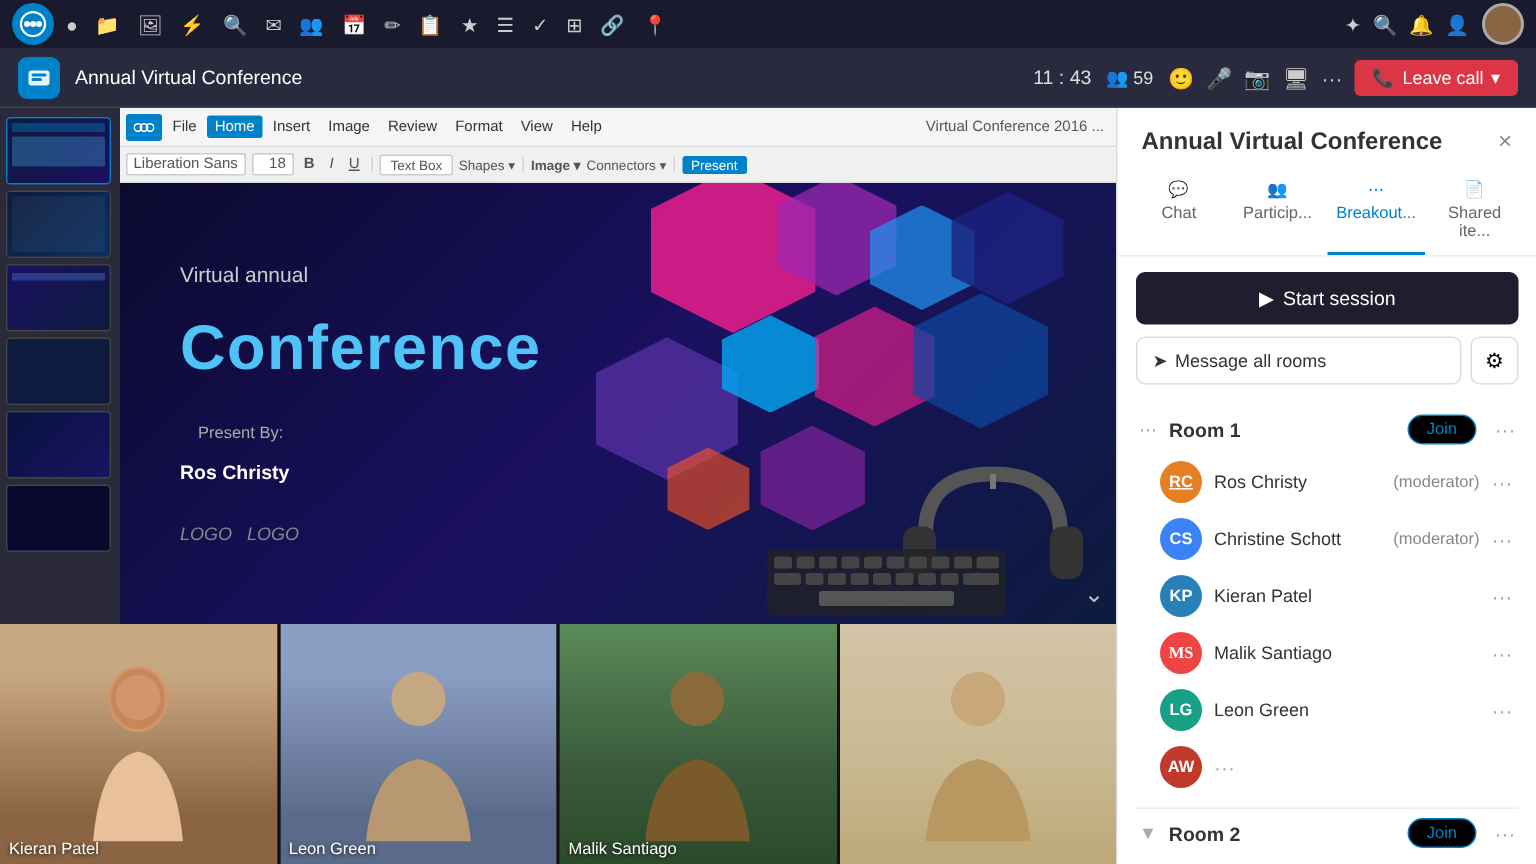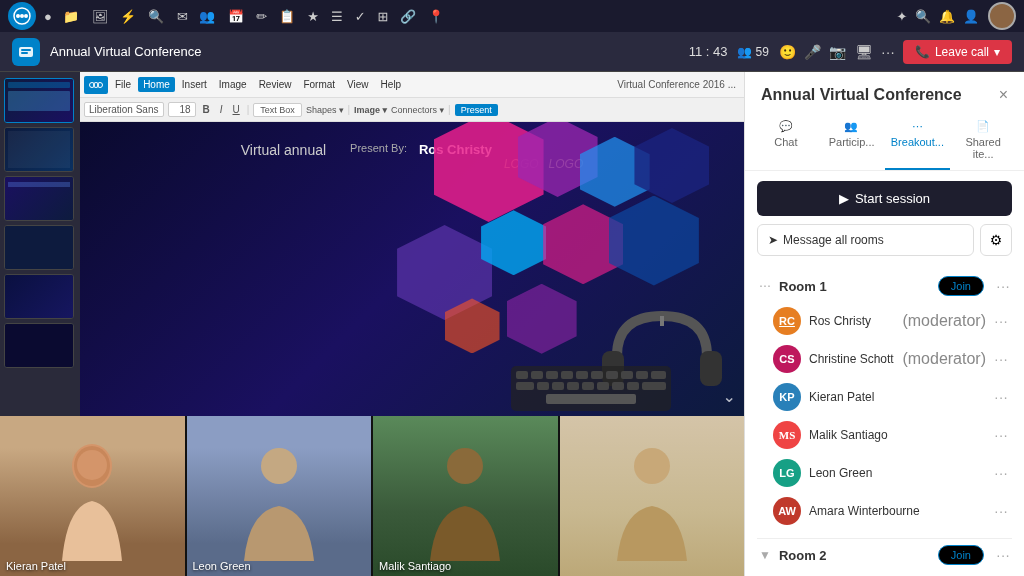--- a/index.html
+++ b/index.html
@@ -94,21 +94,21 @@
       overflow: hidden;
     }
 
     
     .conf-slide {
       width: 100%;
       height: 100%;
       background: linear-gradient(135deg, #0a0a2e 0%, #1a1060 50%, #0d1b3e 100%);
       position: relative;
       display: flex;
-      flex-direction: row;
+      flex-direction: column;
       justify-content: center;
       padding: 20px 40px;
       gap: 12px;
     }
     .slide-title-small { color: #ccc; font-size: 14px; margin-bottom: 5px; }
     .slide-title-big { color: #4fc3f7; font-size: 42px; font-weight: 700; letter-spacing: 1px; margin-bottom: 15px; }
     .slide-presenter { color: #aaa; font-size: 11px; margin-left: 12px; }
     .slide-presenter-name { color: #fff; font-size: 13px; font-weight: 600; }
     .slide-logos { display: flex; gap: 10px; margin-top: 15px; }
     .slide-logo { color: #888; font-size: 12px; font-style: italic; }
@@ -261,21 +261,21 @@
       padding: 5px 4px 5px 16px;
     }
     .participant-avatar {
       width: 28px; height: 28px;
       border-radius: 50%;
       display: flex; align-items: center; justify-content: center;
       font-size: 11px; font-weight: 600; color: white;
       flex-shrink: 0;
     }
     .participant-name { font-size: 12px; color: #333; flex: 1; }
-    .participant-role { font-size: 16px; color: #888; }
+    .participant-role { font-size: 11px; color: #888; }
     .participant-more { color: #aaa; cursor: pointer; font-size: 14px; }
 
     .room2-header {
       display: flex;
       align-items: center;
       gap: 8px;
       padding: 6px 2px;
       border-top: 1px solid #eee;
       margin-top: 4px;
     }
@@ -446,20 +446,21 @@
             <span style="font-size:9px;cursor:pointer;font-weight:bold;">Image ▾</span>
             <span style="font-size:9px;cursor:pointer;">Connectors ▾</span>
             <span style="color:#ccc;">|</span>
             <span style="background:#0082c9;color:white;padding:1px 6px;border-radius:2px;font-size:9px;cursor:pointer;">Present</span>
           </div>
         </div>
 
         <div class="main-slide">
           <div class="conf-slide">
             <div class="slide-title-small">Virtual annual</div>
+            <div class="slide-title-big">Conference</div>
             <div class="slide-presenter">Present By:</div>
             <div class="slide-presenter-name">Ros Christy</div>
             <div class="slide-logos">
               <span class="slide-logo">LOGO</span>
               <span class="slide-logo">LOGO</span>
             </div>
 
             <div style="position:absolute;right:0;top:0;bottom:0;width:55%;overflow:hidden;">
 
               <div style="position:absolute;width:110px;height:110px;left:15%;top:-10px;background:#e91e8c;opacity:0.85;clip-path:polygon(50% 0%,100% 25%,100% 75%,50% 100%,0% 75%,0% 25%);"></div>
@@ -606,21 +607,21 @@
         </div>
 
         <div class="participant-row">
           <div class="participant-avatar" style="background:#e67e22;text-decoration:underline;">RC</div>
           <span class="participant-name">Ros Christy</span>
           <span class="participant-role">(moderator)</span>
           <span class="participant-more">···</span>
         </div>
 
         <div class="participant-row">
-          <div class="participant-avatar" style="background:#be185d;">CS</div>
+          <div class="participant-avatar" style="background:#3b82f6;">CS</div>
           <span class="participant-name">Christine Schott</span>
           <span class="participant-role">(moderator)</span>
           <span class="participant-more">···</span>
         </div>
 
         <div class="participant-row">
           <div class="participant-avatar" style="background:#2980b9;">KP</div>
           <span class="participant-name">Kieran Patel</span>
           <span class="participant-more">···</span>
         </div>
@@ -632,21 +633,20 @@
         </div>
 
         <div class="participant-row">
           <div class="participant-avatar" style="background:#16a085;">LG</div>
           <span class="participant-name">Leon Green</span>
           <span class="participant-more">···</span>
         </div>
 
         <div class="participant-row">
           <div class="participant-avatar" style="background:#c0392b;">AW</div>
-          <span class="participant-name">Amara Winterbourne</span>
           <span class="participant-more">···</span>
         </div>
       </div>
 
       <div class="room2-header">
         <span class="room2-chevron">▼</span>
         <span class="room-name">Room 2</span>
         <button class="join-btn">Join</button>
         <span class="room-more">···</span>
       </div>

